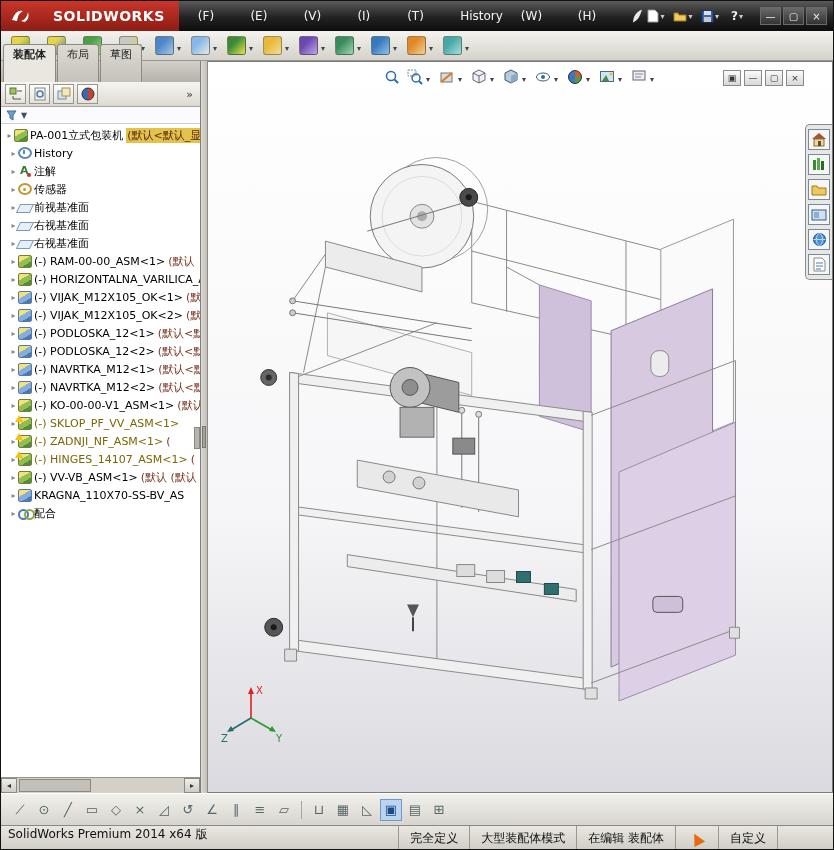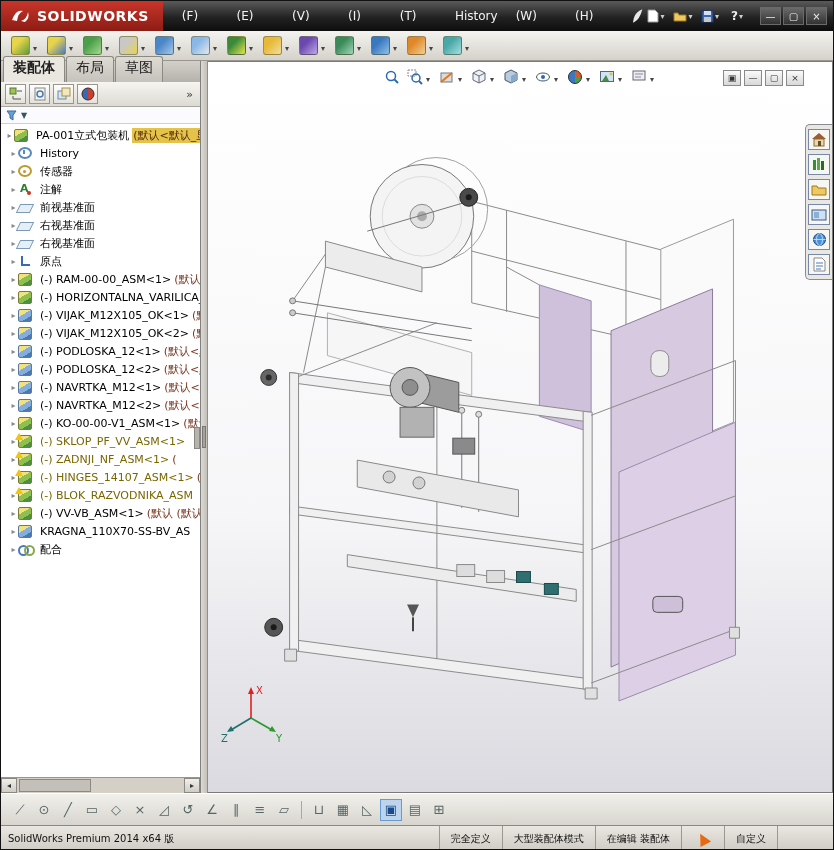--- a/index.html
+++ b/index.html
@@ -2,21 +2,21 @@
 <html><head>
 <meta charset="utf-8">
 <style>
   html,body{margin:0;padding:0;background:#888;}
   .app{position:relative;width:834px;height:850px;margin:0 auto;overflow:hidden;
        font-family:"DejaVu Sans","Liberation Sans",sans-serif;background:#d4d0c8;border:1px solid #111;box-sizing:border-box;}
   *{box-sizing:border-box;}
 
   
   .titlebar{height:30px;background:linear-gradient(#5a5a5a,#222 55%,#0d0d0d);display:flex;align-items:center;color:#fff;}
-  .brand{height:30px;background:linear-gradient(#c9352a,#8c1d14);display:flex;align-items:center;gap:6px;padding:0 14px 0 8px;}
+  .brand{height:30px;background:linear-gradient(#c9352a,#8c1d14);display:flex;align-items:center;gap:22px;padding:0 14px 0 8px;}
   .brand-text{font-weight:bold;font-size:14px;letter-spacing:.5px;color:#fff;}
   .menus{display:flex;height:100%;align-items:flex-end;margin-left:10px;}
   .menu{padding:0 9px;font-size:12px;line-height:30px;color:#f2f2f2;}
   .quill{margin-left:8px;}
   .qa{margin-left:auto;display:flex;align-items:center;gap:3px;padding-right:6px;}
   .qbtn{width:24px;height:20px;display:flex;align-items:center;justify-content:center;gap:1px;}
   .qdd{font-size:8px;color:#ccc;}
   .helpbtn{color:#eee;font-size:12px;font-weight:bold;}
   .winctl{display:flex;gap:2px;margin-left:8px;}
   .wbtn{width:21px;height:18px;border:1px solid #6a6a6a;background:linear-gradient(#6a6a6a,#333);
@@ -29,37 +29,37 @@
   .tglyph{width:19px;height:19px;border:1px solid rgba(90,90,60,.55);border-radius:3px;}
   .dd{width:8px;text-align:center;}
   .dd.dd::after{content:"▾";font-size:8px;color:#444;}
 
   
   .main{display:flex;height:732px;}
 
   
   .panel{width:200px;background:#fff;display:flex;flex-direction:column;border-right:1px solid #808080;position:relative;}
   .ptabs{height:21px;background:linear-gradient(#d2d0c8,#b4b2aa);display:flex;align-items:flex-end;padding-left:2px;gap:1px;flex:0 0 21px;}
-  .ptab{font-size:14px;padding:2px 9px 5px;background:linear-gradient(#dddbd2,#c4c2ba);border:1px solid #8a8a82;border-bottom:none;
+  .ptab{font-size:11px;padding:2px 9px 20px;background:linear-gradient(#dddbd2,#c4c2ba);border:1px solid #8a8a82;border-bottom:none;
         border-radius:3px 3px 0 0;color:#222;}
   .ptab.active{background:#e9e7e0;font-weight:bold;}
   .fmrow{height:25px;background:linear-gradient(#f6f5f1,#dcdad2);display:flex;align-items:center;gap:3px;padding:0 4px;
          border-bottom:1px solid #a8a6a0;flex:0 0 25px;}
   .fmbtn{width:21px;height:20px;border:1px solid #98968e;background:linear-gradient(#fefefe,#e4e2da);
          display:flex;align-items:center;justify-content:center;}
   .fm-overflow{margin-left:auto;font-size:11px;color:#333;padding-right:3px;}
   .filterrow{height:17px;display:flex;align-items:center;gap:4px;padding:0 5px;border-bottom:1px solid #d0d0d0;background:#fbfbfd;flex:0 0 17px;}
   .filterdd{font-size:8px;color:#356;}
 
   .tree{flex:1;overflow:hidden;padding-top:2px;font-size:11px;white-space:nowrap;}
   .trow{display:flex;align-items:center;height:18px;padding-left:4px;}
   .trow.child{padding-left:8px;}
   .exp{width:9px;flex:0 0 9px;font-size:8px;color:#888;text-align:center;}
   .exp.exp::before{content:"▸";}
-  .lbl{margin-left:8px;color:#000;}
+  .lbl{margin-left:2px;color:#000;}
   .lbl.warntext{color:#7a6600;}
   .sfx{margin-left:3px;color:#7a3520;}
   .rootrow .sfx{background:#e4c34a;color:#58280e;padding:0 1px;}
 
   
   .ico{width:14px;height:13px;flex:0 0 14px;position:relative;display:inline-block;}
   .ico.asm,.ico.asmroot{background:linear-gradient(150deg,#f2e27c 0 36%,#8fc04f 36% 70%,#4e8f3e 70%);border:1px solid #7a7a3a;border-radius:2px;}
   .ico.part{background:linear-gradient(150deg,#f2e27c 0 38%,#85aede 38% 72%,#4a78b0 72%);border:1px solid #5a7aa0;border-radius:2px;}
   .ico.history{border:2px solid #5a8ab8;border-radius:50%;width:12px;height:12px;}
   .ico.history::after{content:"";position:absolute;left:3px;top:1px;width:2px;height:4px;background:#5a8ab8;}
@@ -102,21 +102,21 @@
   
   .sketchbar{height:32px;background:linear-gradient(#f1f0eb,#d7d5cd);border-top:1px solid #fff;
              display:flex;align-items:center;gap:2px;padding:0 8px;}
   .sbtn{min-width:22px;height:22px;display:flex;align-items:center;justify-content:center;
         font-size:13px;color:#566;border:1px solid transparent;}
   .sbtn.active{background:#bcd4ee;border:1px solid #6a9ad0;color:#1a4a8a;}
   .vline{width:1px;height:18px;background:#aaa8a0;margin:0 4px;}
 
   
   .statusbar{height:26px;background:linear-gradient(#e9e7e1,#cfccc4);border-top:1px solid #8a8880;
-             display:flex;align-items:center;font-size:10px;color:#111;}
+             display:flex;font-size:12px;color:#111;}
   .sleft{padding-left:7px;}
   .scells{margin-left:auto;display:flex;align-items:stretch;height:100%;}
   .scell{padding:0 11px;border-left:1px solid #9a988f;display:flex;align-items:center;}
   .cursor-art{width:0;height:0;border-left:6px solid transparent;border-right:6px solid transparent;
               border-bottom:12px solid #e86a10;transform:rotate(-28deg);margin:0 4px;}
   .scell.tail{width:56px;}
 </style>
 </head>
 <body>
 
@@ -314,59 +314,53 @@
 
             <div class="trow child">
               <span class="exp"></span>
               <span class="ico history"></span>
               <span class="lbl">History</span>
               <span class="sfx"></span>
             </div>
 
             <div class="trow child">
               <span class="exp"></span>
+              <span class="ico annot"></span>
+              <span class="lbl">注解</span>
+              <span class="sfx"></span>
+            </div>
+
+            <div class="trow child">
+              <span class="exp"></span>
               <span class="ico sensor"></span>
               <span class="lbl">传感器</span>
               <span class="sfx"></span>
             </div>
 
             <div class="trow child">
               <span class="exp"></span>
-              <span class="ico annot"></span>
-              <span class="lbl">注解</span>
-              <span class="sfx"></span>
-            </div>
-
-            <div class="trow child">
-              <span class="exp"></span>
               <span class="ico plane"></span>
               <span class="lbl">前视基准面</span>
               <span class="sfx"></span>
             </div>
 
             <div class="trow child">
               <span class="exp"></span>
               <span class="ico plane"></span>
               <span class="lbl">右视基准面</span>
               <span class="sfx"></span>
             </div>
 
             <div class="trow child">
               <span class="exp"></span>
               <span class="ico plane"></span>
               <span class="lbl">右视基准面</span>
               <span class="sfx"></span>
             </div>
 
-            <div class="trow child">
-              <span class="exp"></span>
-              <span class="ico origin"></span>
-              <span class="lbl">原点</span>
-              <span class="sfx"></span>
-            </div>
 
             <div class="trow child">
               <span class="exp"></span>
               <span class="ico asm"></span>
               <span class="lbl">(-) RAM-00-00_ASM&lt;1&gt;</span>
               <span class="sfx">(默认</span>
             </div>
 
             <div class="trow child">
               <span class="exp"></span>
@@ -444,28 +438,20 @@
 
             <div class="trow child">
               <span class="exp"></span>
               <span class="ico asm">
                 <span class="wb warn"></span>
               </span>
               <span class="lbl warntext">(-) HINGES_14107_ASM&lt;1&gt;</span>
               <span class="sfx">(</span>
             </div>
 
-            <div class="trow child">
-              <span class="exp"></span>
-              <span class="ico asm">
-                <span class="wb warn"></span>
-              </span>
-              <span class="lbl warntext">(-) BLOK_RAZVODNIKA_ASM</span>
-              <span class="sfx"></span>
-            </div>
 
             <div class="trow child">
               <span class="exp"></span>
               <span class="ico asm"></span>
               <span class="lbl">(-) VV-VB_ASM&lt;1&gt;</span>
               <span class="sfx">(默认 (默认</span>
             </div>
 
             <div class="trow child">
               <span class="exp"></span>

